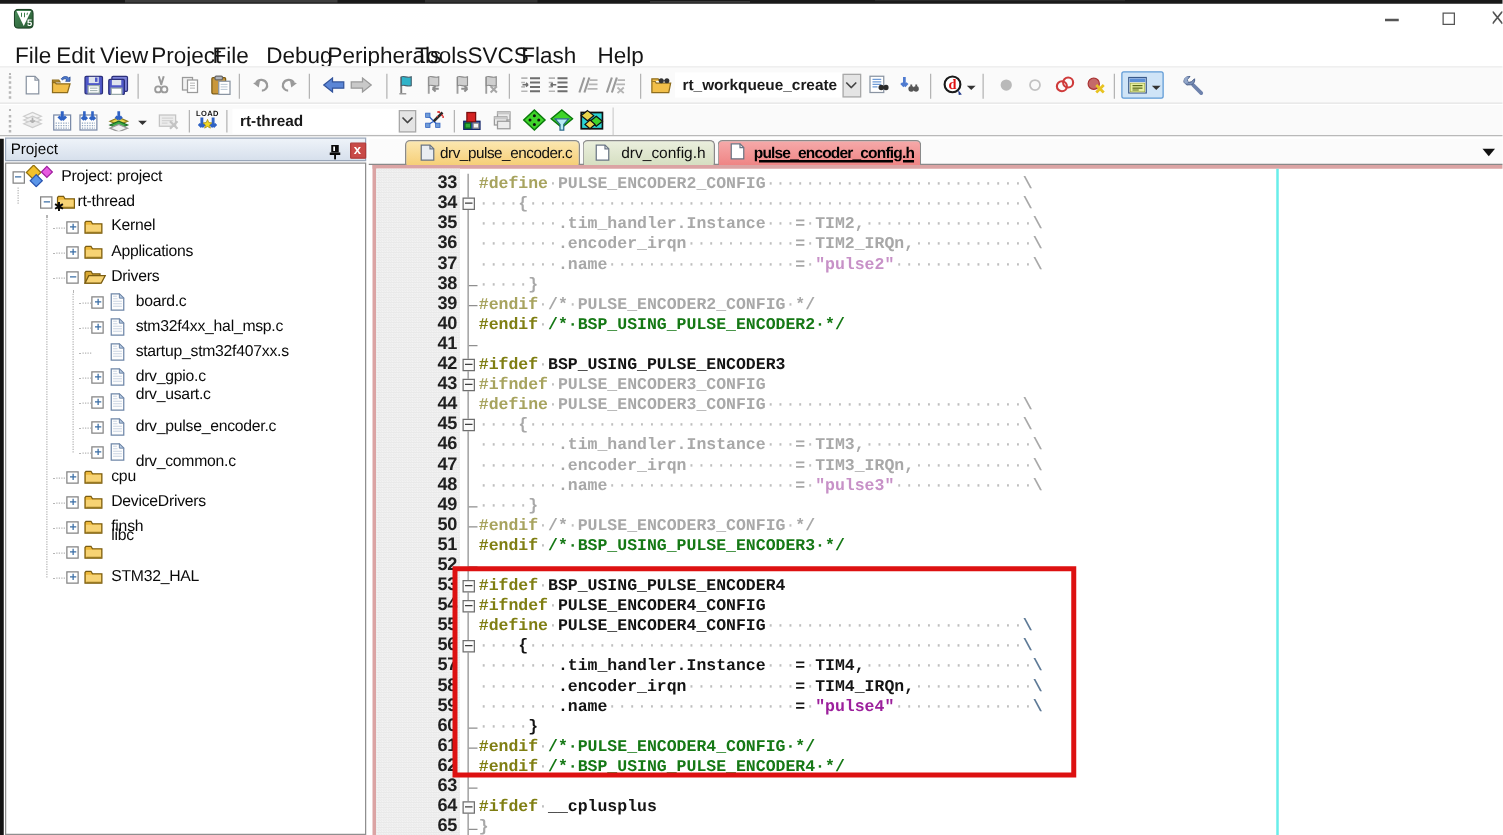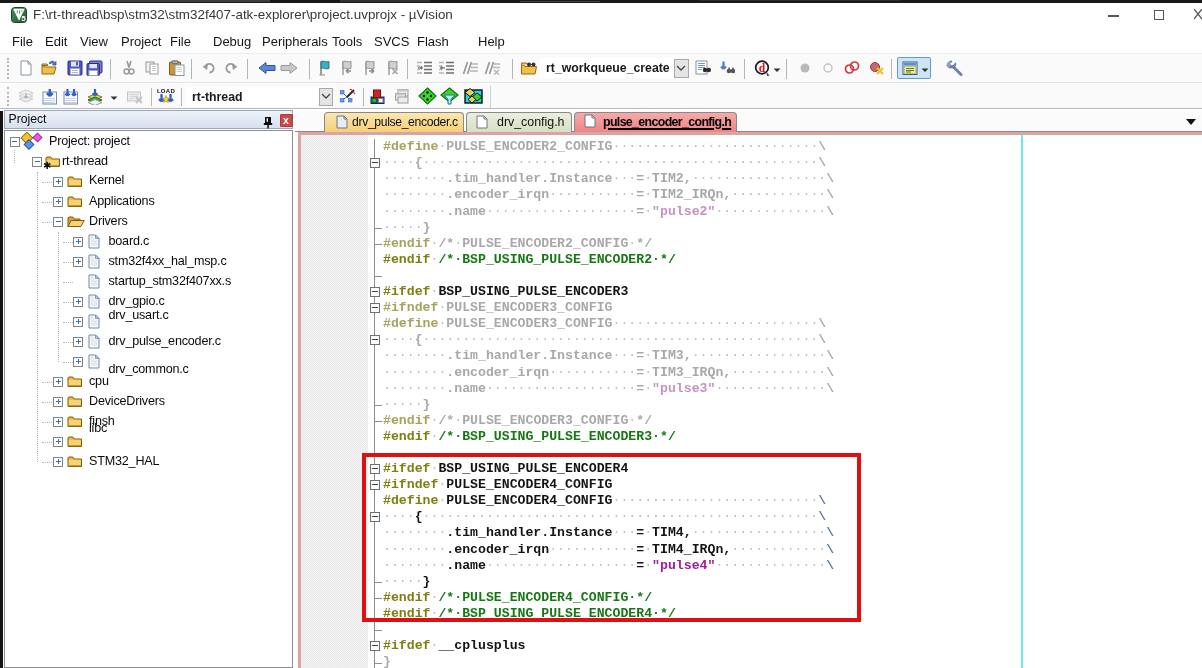--- a/index.html
+++ b/index.html
@@ -2,21 +2,21 @@
 <html><head><meta charset="utf-8"><style>
 *{margin:0;padding:0;box-sizing:border-box}
 html,body{width:1202px;height:668px;overflow:hidden;background:#fff;font-family:"Liberation Sans",sans-serif}
 #root{position:absolute;left:0;top:0;width:1202px;height:668px;background:#fff}
 .abs{position:absolute}
 
 #topstrip{left:0;top:0;width:1202px;height:3px;background:#191919}
 
 #title{left:33px;top:7px;font-size:13.4px;color:#383838}
 
-.menu{top:34px;font-size:13px;color:#151515}
+.menu{top:34px;font-size:18px;color:#151515}
 
 #tb1{left:0;top:53px;width:1202px;height:30px;background:#fafafa;border-top:1px solid #ececec;border-bottom:1px solid #e3e3e3}
 #tb2{left:0;top:84px;width:1202px;height:25px;background:#fafafa;border-bottom:1px solid #b9b9b9}
 .sep1{position:absolute;top:59px;height:20px;width:1px;background:#b4b4b4}
 .sep2{position:absolute;top:88px;height:18px;width:1px;background:#b4b4b4}
 .grip{position:absolute;width:3px;border-left:2px dotted #b8b8b8}
 
 #panel{left:3.5px;top:130px;width:289.5px;height:538px;background:#fff;border:1px solid #8f8f8f;border-top:1px solid #8f8f8f}
 #phead{left:3.5px;top:110px;width:289.5px;height:18.5px;background:linear-gradient(#eef3f9,#d7e0ec);border:1px solid #9aa7ba;font-size:12.2px;color:#0a0a0a;line-height:17.5px;padding-left:4px}
 #pclose{left:279.5px;top:114px;width:13px;height:12.5px;background:#c94a48;border:1px solid #b03b3a;border-radius:1px;color:#fff;font-size:10.5px;font-weight:bold;text-align:center;line-height:11.5px}
@@ -68,21 +68,20 @@
             <stop offset="1" stop-color="#25562f"></stop>
           </linearGradient>
         </defs>
         <rect x="0.5" y="0.5" width="15" height="15" rx="3.2" fill="url(#gv)" stroke="#1e4427"></rect>
         <path d="M2.2 1.8 L13.8 1.8 L8 13.8 Z" fill="#fff"></path>
         <path d="M5.8 3.2 L6.6 3.2 L6.6 6.8 L5.8 6.2 Z" fill="#3a7d4a"></path>
         <path d="M8.2 3.2 L9 3.2 L9 6.8 L8.2 6.8 Z" fill="#3a7d4a"></path>
         <path d="M10.6 3.2 L11.4 3.2 L10.8 5.2 L10.2 4.6 Z" fill="#3a7d4a"></path>
         <text x="12.6" y="14.2" font-size="7.5" font-weight="bold" fill="#fff" text-anchor="middle" font-family="Liberation Sans">5</text>
       </svg></div>
-  <div class="abs" id="title">F:\rt-thread\bsp\stm32\stm32f407-atk-explorer\project.uvprojx - µVision</div>
   <div class="abs" style="left:1108px;top:15px;width:11px;height:1.5px;background:#555"></div>
   <div class="abs" style="left:1154px;top:10px;width:10px;height:9.5px;border:1.3px solid #555;box-sizing:border-box"></div>
   <svg class="abs" style="left:1194px;top:9px" width="8" height="12" viewBox="0 0 8 12">
       <path d="M0 0 L8 10 M8 0 L0 10" stroke="#555" stroke-width="1.3"></path>
     </svg>
 
   <div class="abs menu" style="left:12px">File</div>
   <div class="abs menu" style="left:45px">Edit</div>
   <div class="abs menu" style="left:80px">View</div>
   <div class="abs menu" style="left:121px">Project</div>
@@ -566,20 +565,53 @@
       <svg class="abs" style="left:584px;top:114px" width="12" height="14" viewBox="0 0 12 14">
 <path d="M1 1 L8 1 L11 4 L11 13 L1 13 Z" fill="#fff" stroke="#6b7685" stroke-width="1"></path>
 <path d="M8 1 L8 4 L11 4" fill="none" stroke="#6b7685" stroke-width="1"></path>
 </svg>
       <div class="abs" style="left:603px;top:114.5px;font-size:12.4px;font-weight:bold;letter-spacing:-0.65px;color:#000;text-decoration:underline;text-decoration-thickness:1.5px;text-underline-offset:2px">pulse_encoder_config.h</div>
     </div>
 
   <div class="abs" id="edtop"></div>
   <div class="abs" id="edleft"></div>
   <div class="abs" id="gutter"></div>
+  <div class="abs" id="lnums">33
+34
+35
+36
+37
+38
+39
+40
+41
+42
+43
+44
+45
+46
+47
+48
+49
+50
+51
+52
+53
+54
+55
+56
+57
+58
+59
+60
+61
+62
+63
+64
+65</div>
   <div class="abs" id="foldline"></div>
   <div id="folds">
       <div class="abs fbox" style="top:157.8px">
         <i></i>
       </div>
       <div class="abs fbox" style="top:286.7px">
         <i></i>
       </div>
       <div class="abs fbox" style="top:302.8px">
         <i></i>

